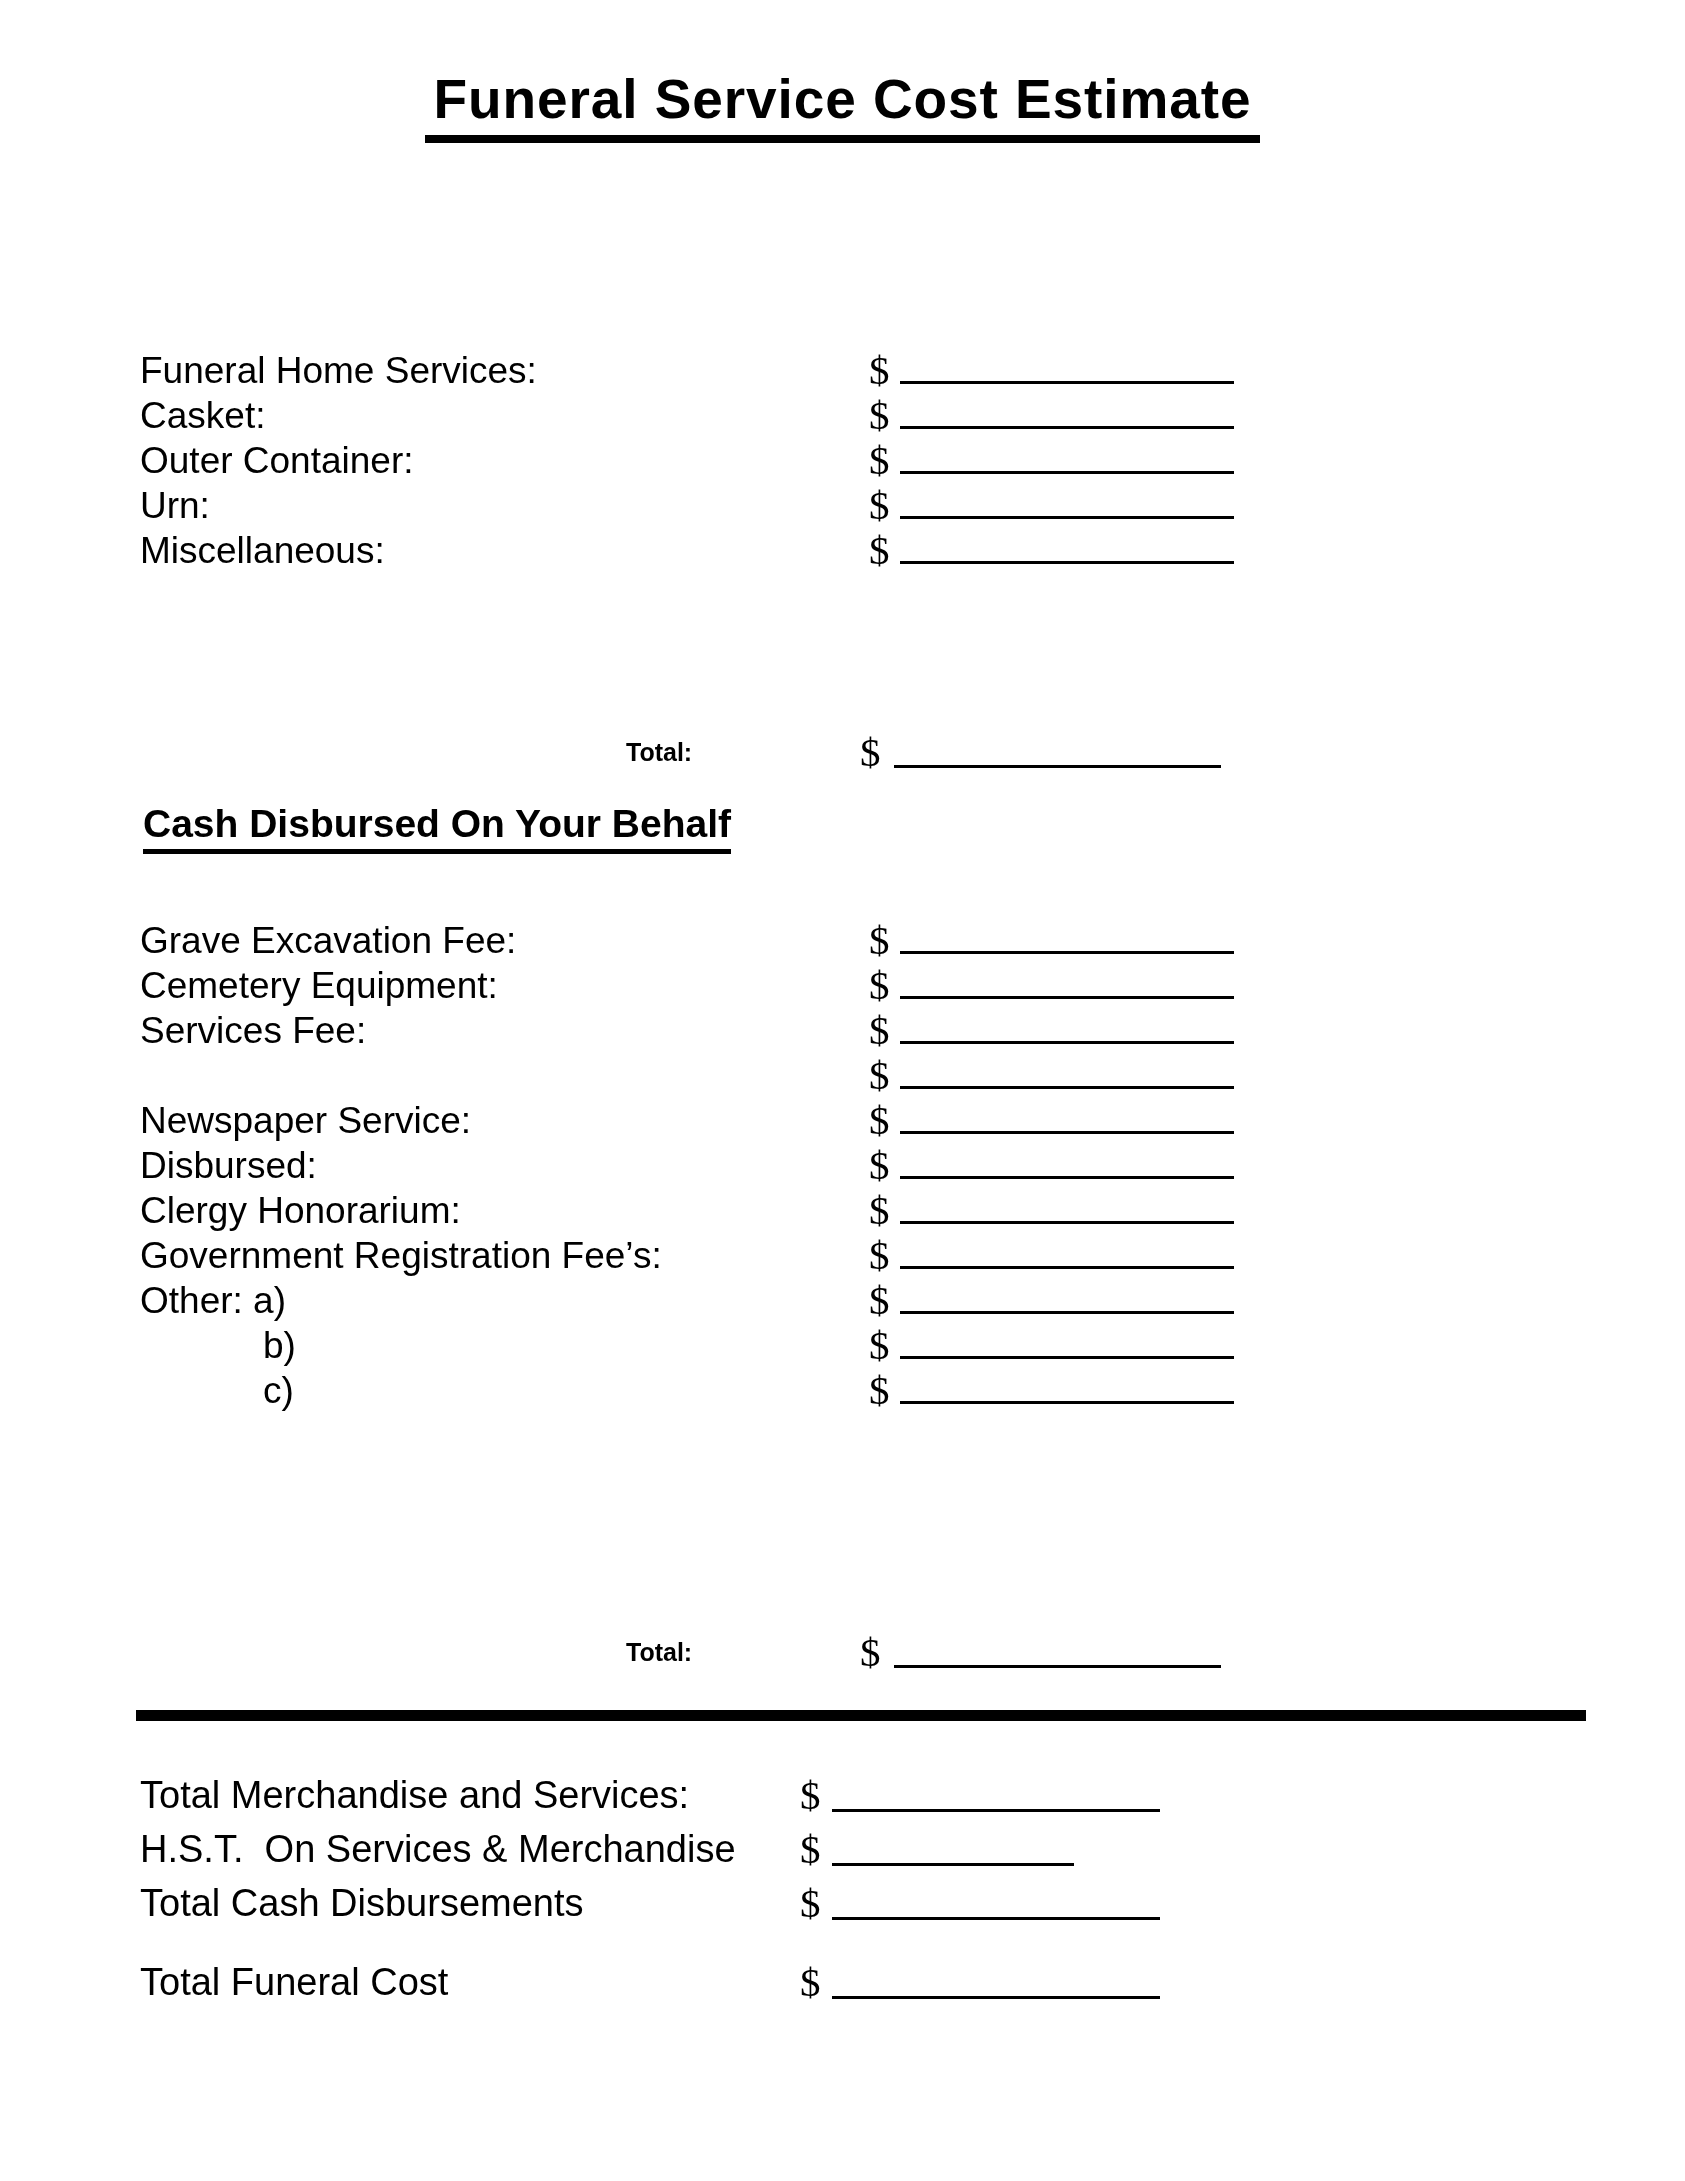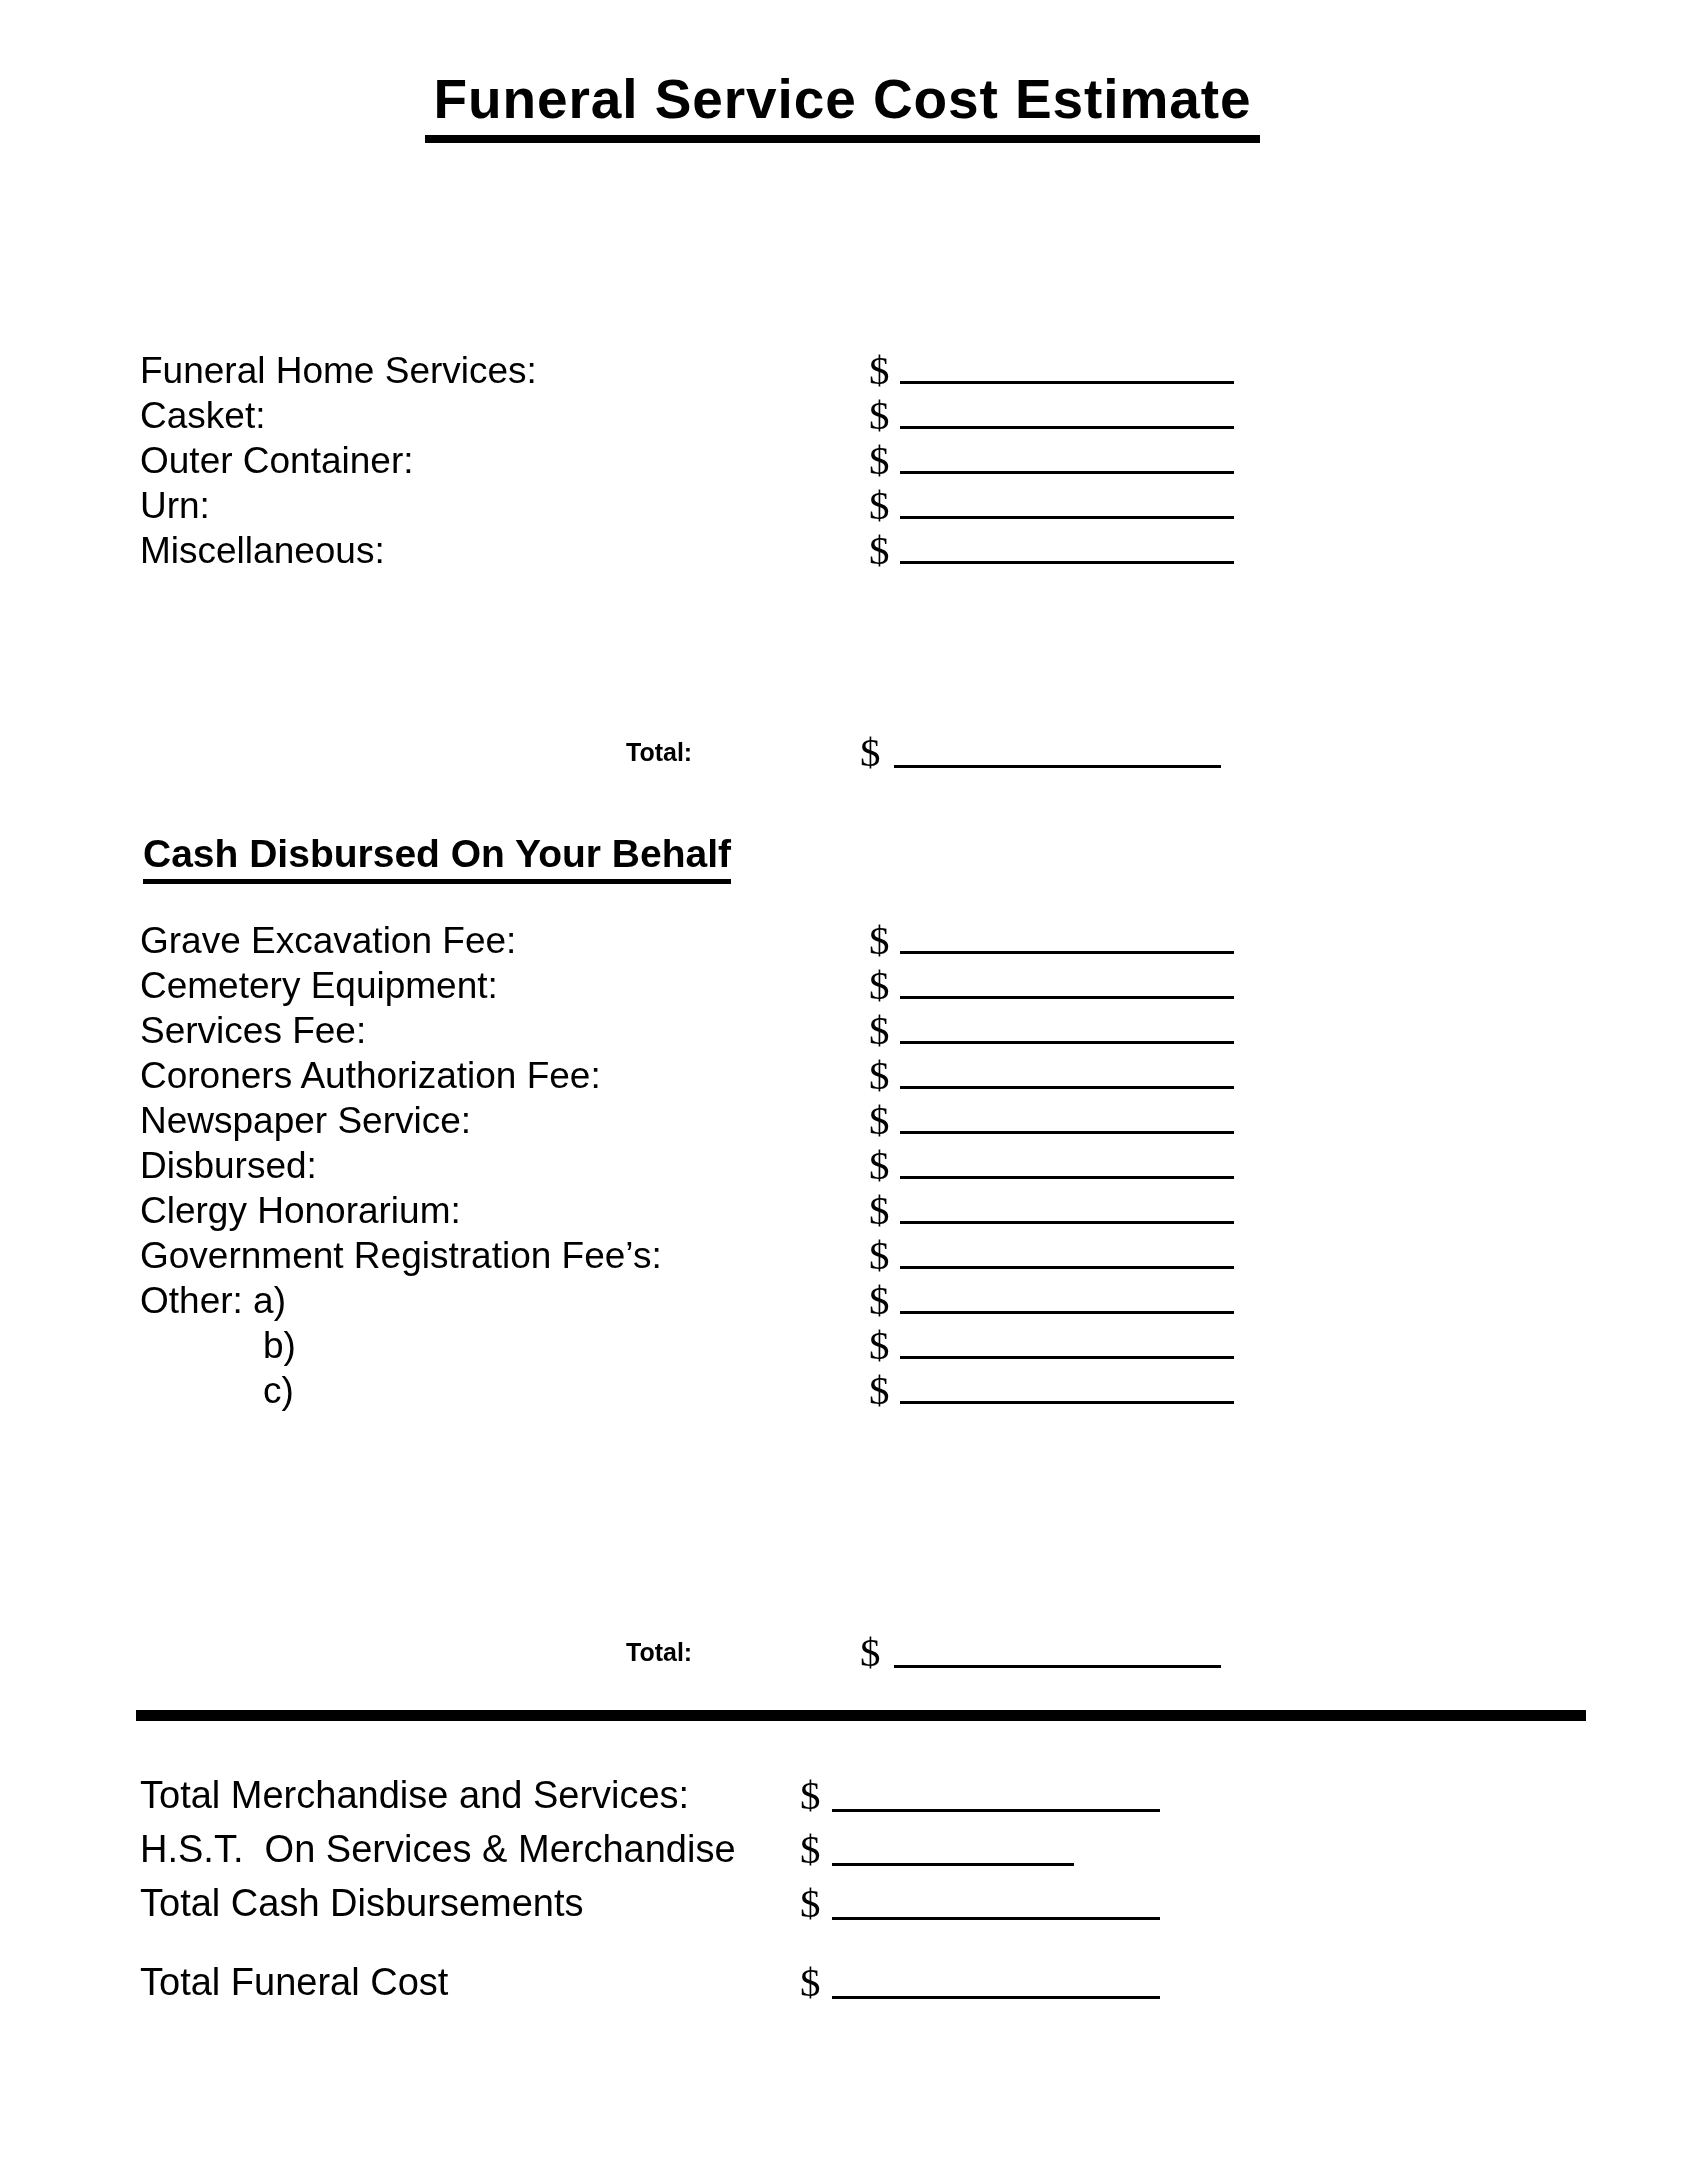--- a/index.html
+++ b/index.html
@@ -74,21 +74,21 @@
     left: 626px;
     top: 0;
     font-size: 25px;
     font-weight: bold;
     line-height: 47px;
   }
   .total-row .currency { left: 860px; line-height: 47px; }
   .total-row .blank-line { left: 894px; width: 327px; top: 36px; }
 
   
-  .section-heading-wrap { position: absolute; left: 143px; top: 832px; }
+  .section-heading-wrap { position: absolute; left: 143px; top: 802px; }
   .section-heading {
     display: inline-block;
     font-size: 39px;
     font-weight: bold;
     padding-bottom: 2.6px;
     border-bottom: 5.3px solid #000;
   }
 
   
   .divider {
@@ -202,21 +202,20 @@
       </span>
     </div>
     <div class="item-row">
       <span class="item-label">Services Fee:</span>
       <span class="amount-field">
         <span class="currency">$</span>
         <span class="blank-line"></span>
       </span>
     </div>
     <div class="item-row">
-      <span class="item-label">Coroners Authorization Fee:</span>
       <span class="amount-field">
         <span class="currency">$</span>
         <span class="blank-line"></span>
       </span>
     </div>
     <div class="item-row">
       <span class="item-label">Newspaper Service:</span>
       <span class="amount-field">
         <span class="currency">$</span>
         <span class="blank-line"></span>

